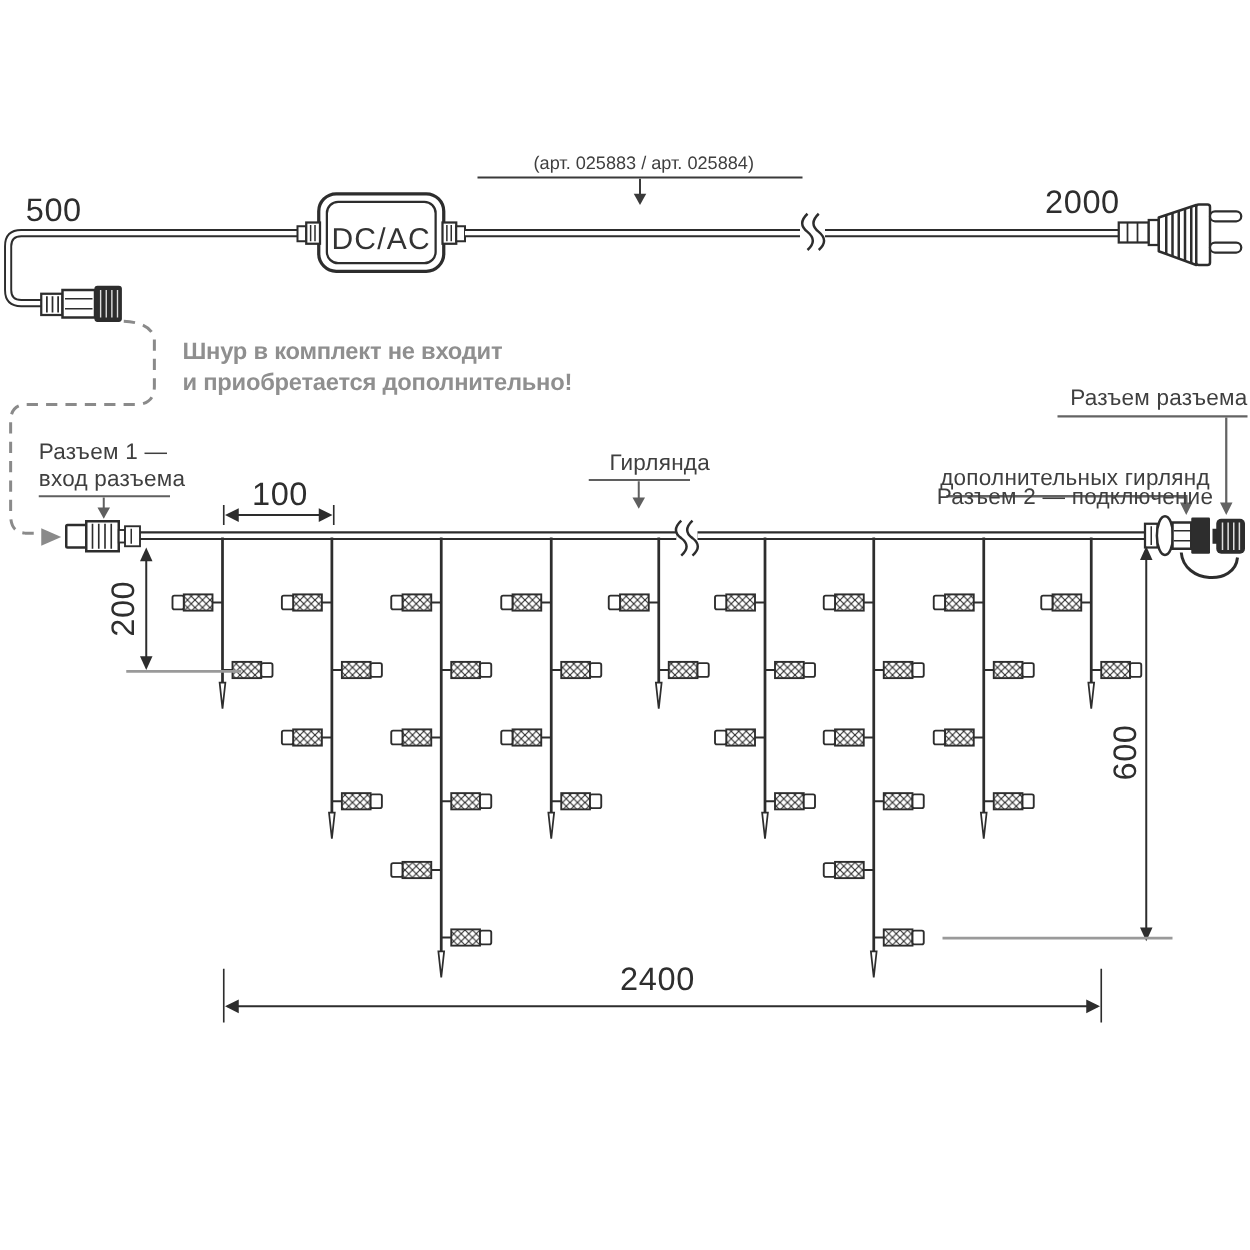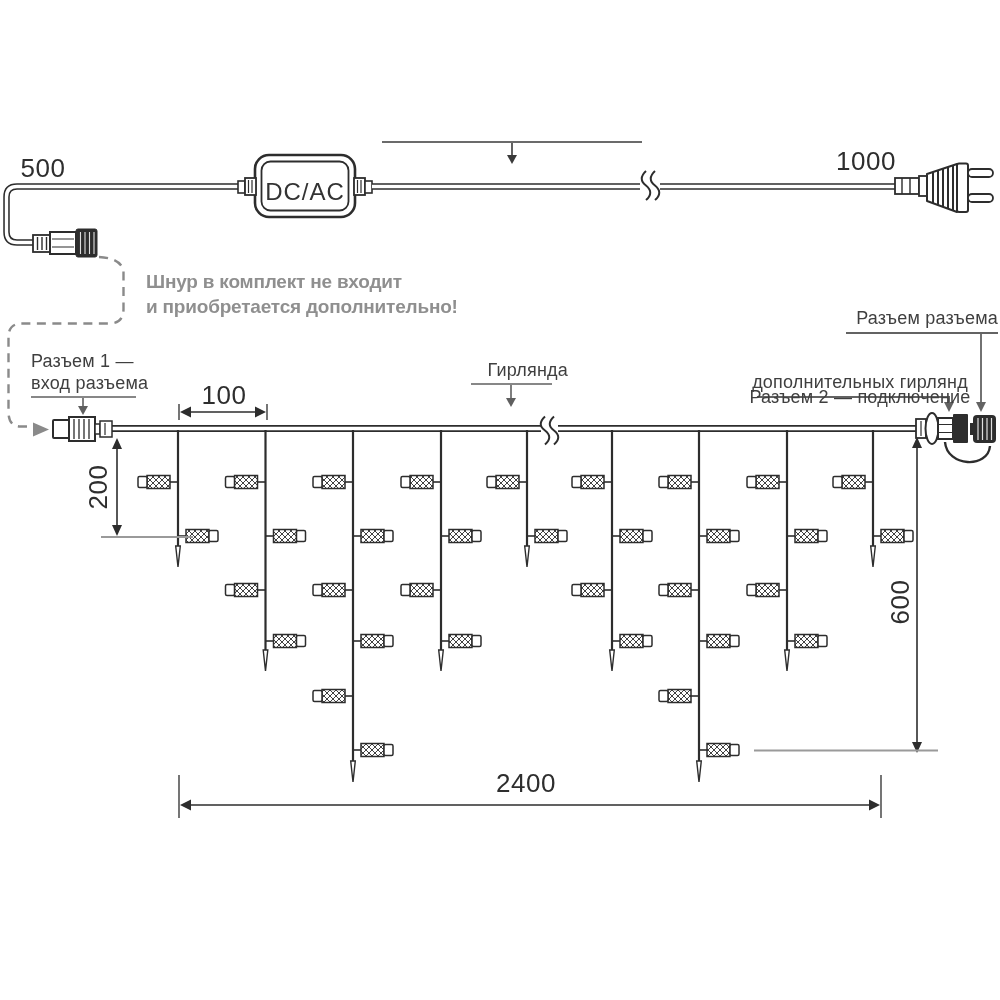--- a/index.html
+++ b/index.html
@@ -377,22 +377,23 @@
     <g>
       <path d="M179,775 V818 M881,775 V818" stroke="#2d2d2d" stroke-width="1.3"></path>
       <path d="M182,805 H878" stroke="#2d2d2d" stroke-width="1.6"></path>
       <polygon points="180,805 191,799.5 191,810.5" fill="#2d2d2d"></polygon>
       <polygon points="880,805 869,799.5 869,810.5" fill="#2d2d2d"></polygon>
     </g>
   </g>
 </svg>
 
 <div class="txt dim c" style="left:15px;top:153px;width:56px;">500</div>
-<div class="txt dim c" style="left:836px;top:146px;width:58px;">1000</div>
-
+<div class="txt dim c" style="left:836px;top:146px;width:58px;">2000</div>
+
+<div class="txt art-sub c" style="left:367px;top:123px;width:296px;">(арт. 025883 / арт. 025884)</div>
 
 <div class="txt dcac c" style="left:261px;top:178px;width:88px;">DC/AC</div>
 
 <div class="txt note" style="left:146px;top:271px;">Шнур в комплект не входит</div>
 <div class="txt note" style="left:146px;top:296px;">и приобретается дополнительно!</div>
 
 <div class="txt lbl" style="left:31px;top:351px;">Разъем 1 —</div>
 <div class="txt lbl" style="left:31px;top:373px;">вход разъема</div>
 
 <div class="txt dim c" style="left:196px;top:380px;width:56px;">100</div>

